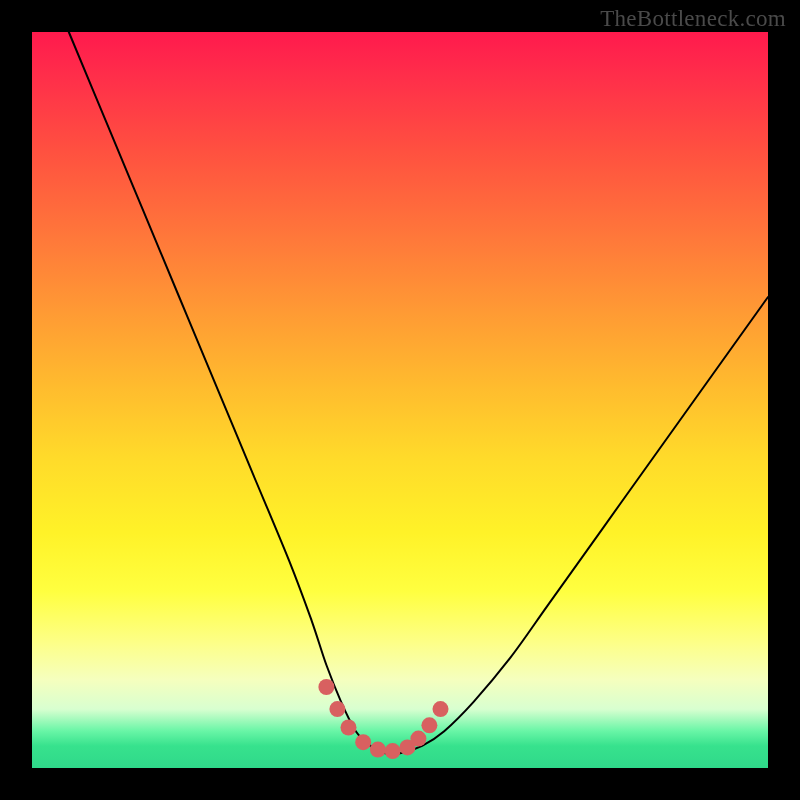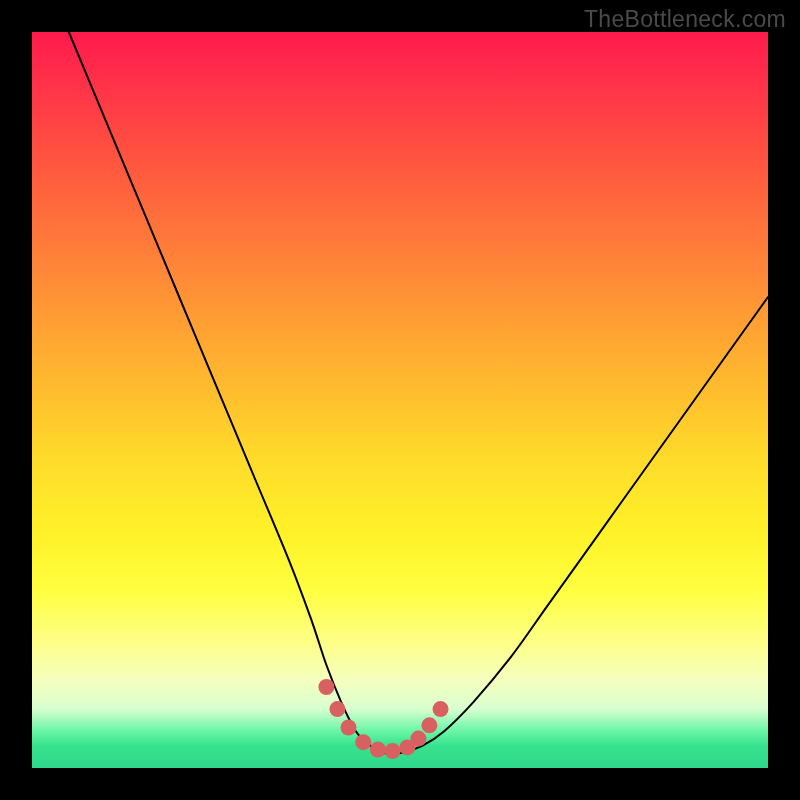--- a/index.html
+++ b/index.html
@@ -9,20 +9,21 @@
     height: 800px;
     overflow: hidden;
     background: #000;
     font-family: Arial, Helvetica, sans-serif;
   }
   .frame {
     position: relative;
     width: 800px;
     height: 708px;
     background: #000;
+    font-family: Liberation Serif, serif;
   }
   .plot-area {
     position: absolute;
     left: 32px;
     top: 32px;
     width: 736px;
     height: 736px;
     background: linear-gradient(to bottom,
       #ff1a4d 0%,
       #ff2e4a 6%,

